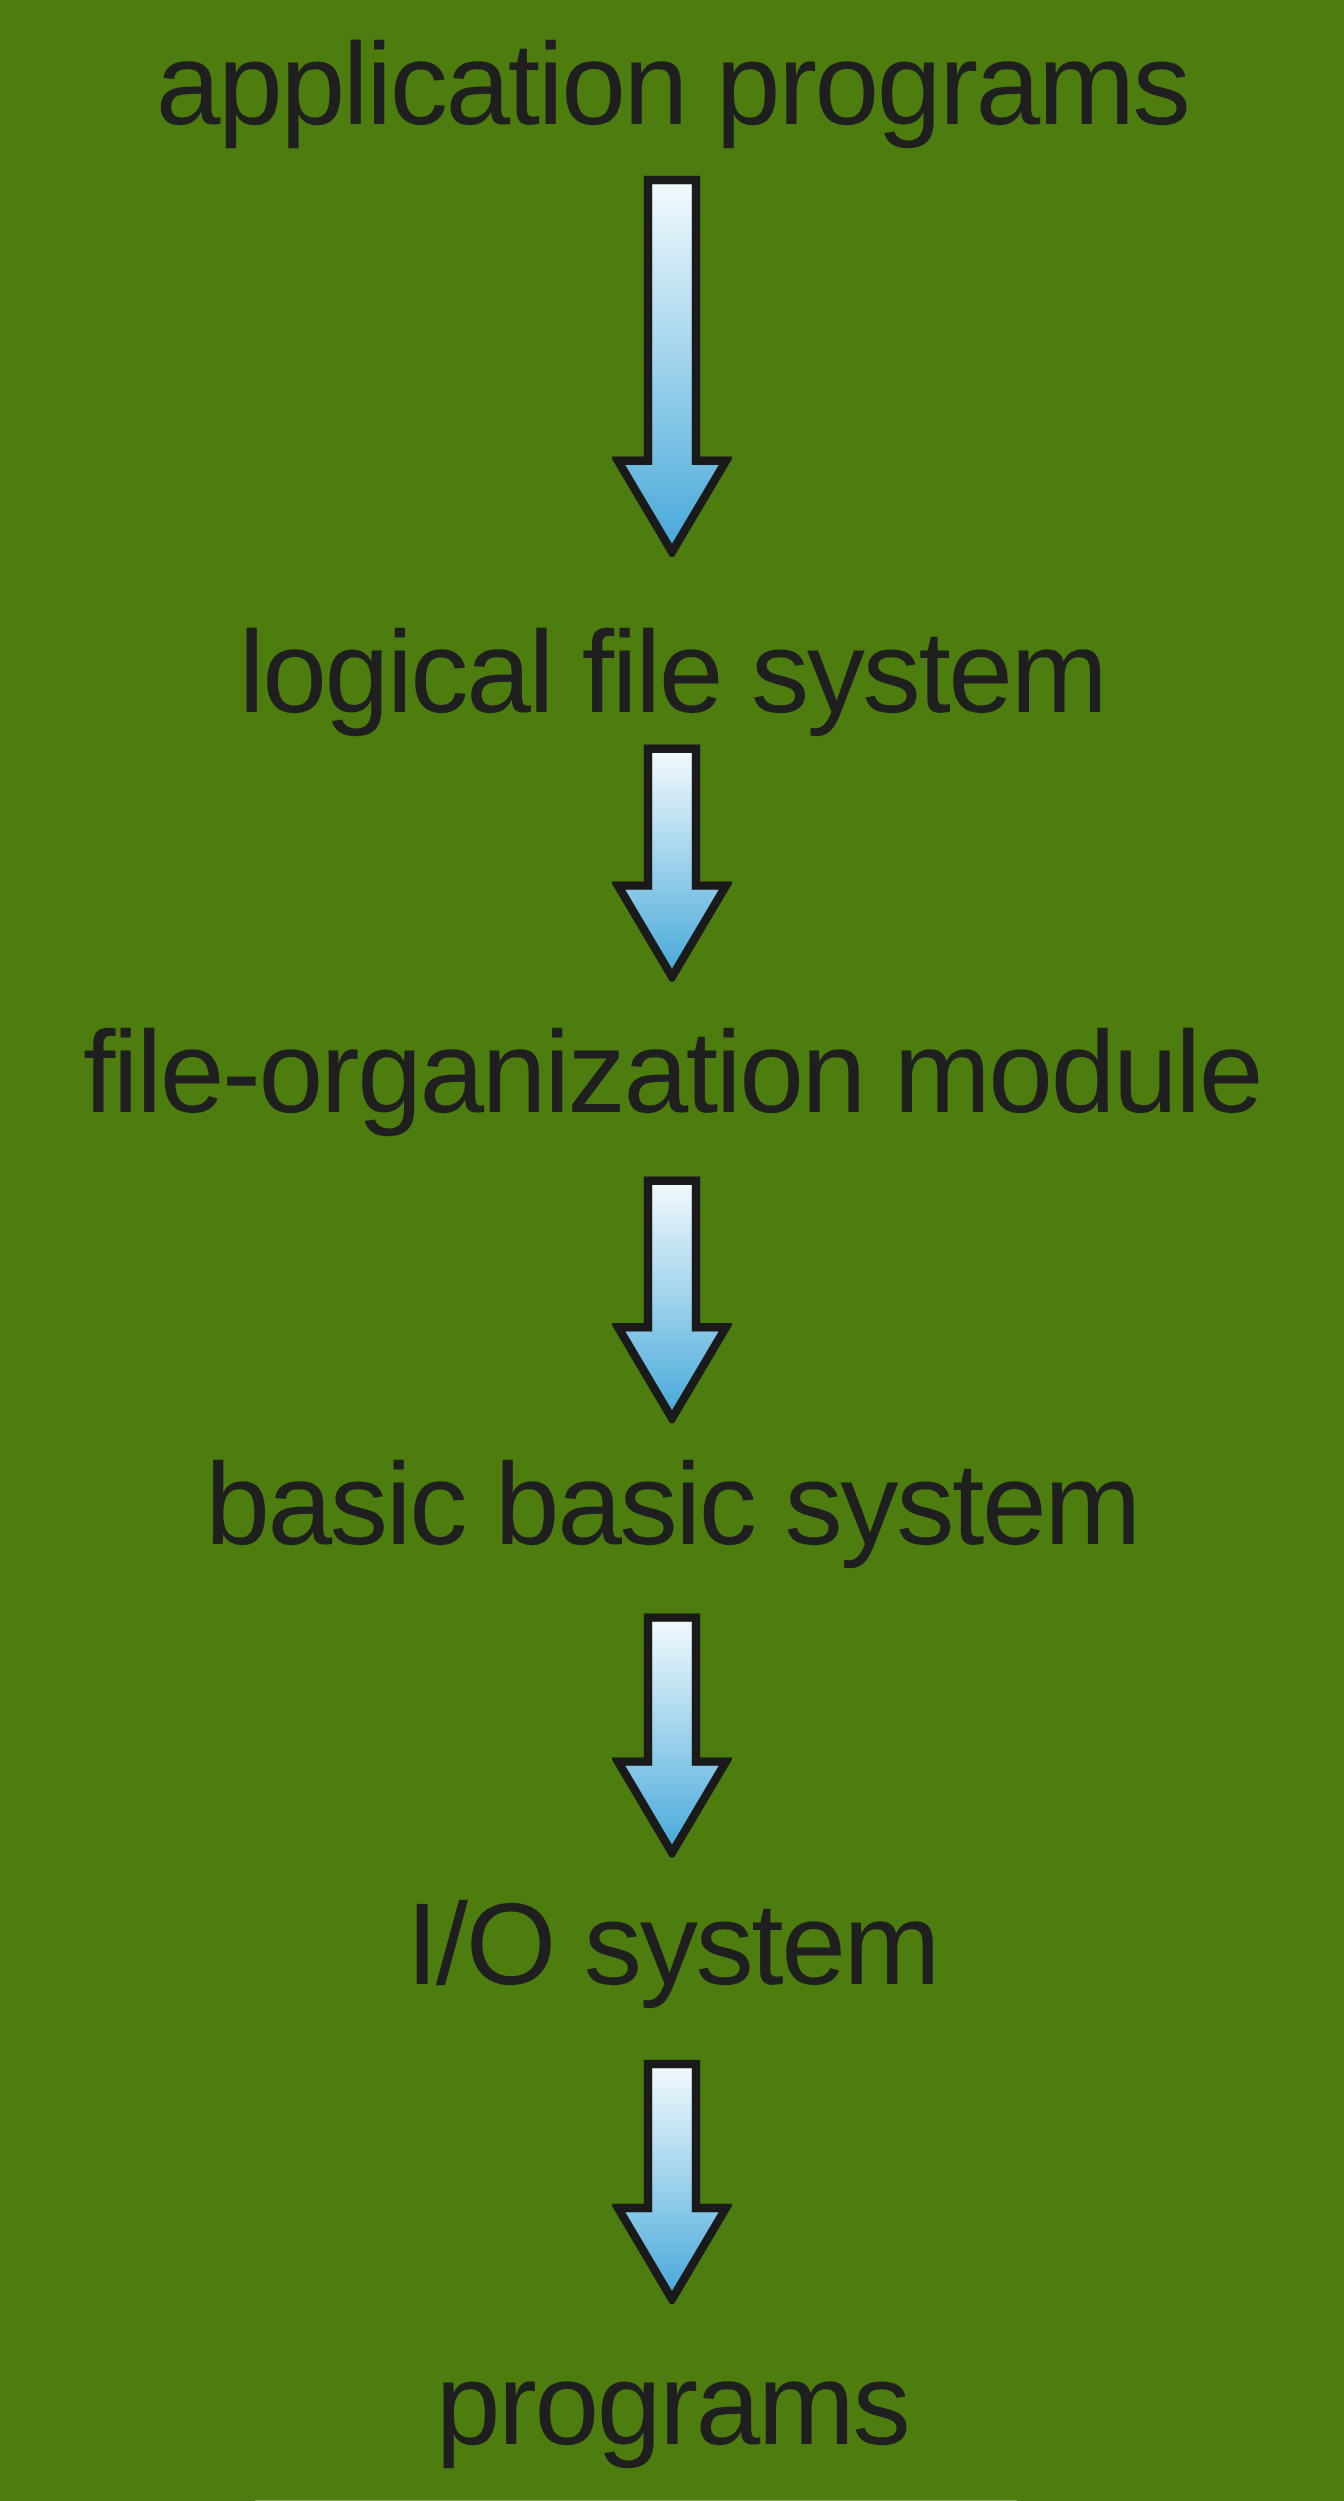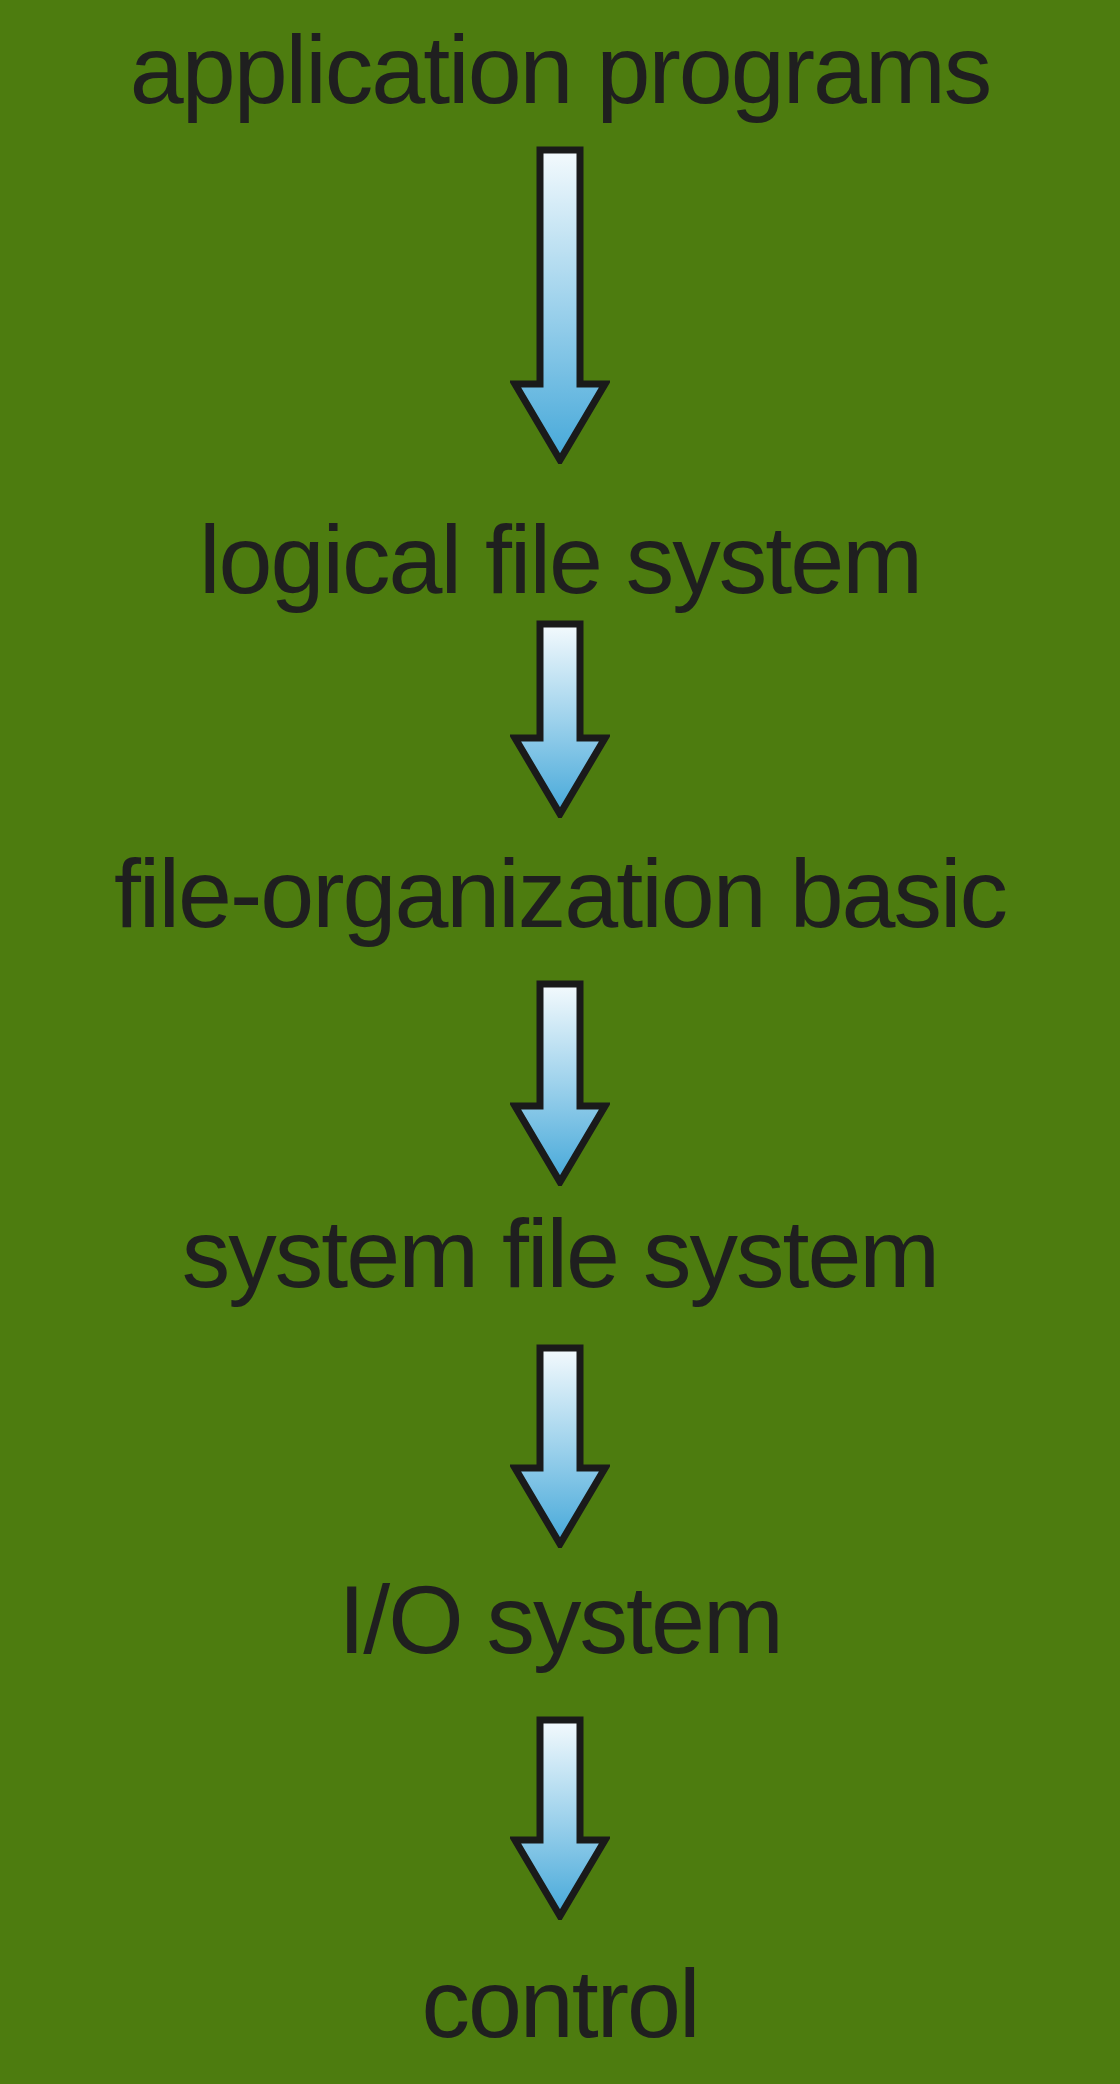--- a/index.html
+++ b/index.html
@@ -74,36 +74,36 @@
         <linearGradient id="agrad1" x1="0" y1="0" x2="0" y2="1">
           <stop offset="0" stop-color="#f4fafd"></stop>
           <stop offset="0.5" stop-color="#9ed2ec"></stop>
           <stop offset="1" stop-color="#45a8d9"></stop>
         </linearGradient>
       </defs>
       <polygon points="30,4 70,4 70,118 95,118 50,194 5,118 30,118" fill="url(#agrad1)" stroke="#1a1a1a" stroke-width="7" stroke-linejoin="miter"></polygon>
     </svg>
   </div>
 
-  <div class="layer-label pos-label-2">file-organization basic</div>
+  <div class="layer-label pos-label-2">file-organization module</div>
 
   <div class="arrow pos-arrow-2">
     <svg width="100" height="206" viewBox="0 0 100 206" xmlns="http://www.w3.org/2000/svg">
       <defs>
         <linearGradient id="agrad2" x1="0" y1="0" x2="0" y2="1">
           <stop offset="0" stop-color="#f4fafd"></stop>
           <stop offset="0.5" stop-color="#9ed2ec"></stop>
           <stop offset="1" stop-color="#45a8d9"></stop>
         </linearGradient>
       </defs>
       <polygon points="30,4 70,4 70,126 95,126 50,202 5,126 30,126" fill="url(#agrad2)" stroke="#1a1a1a" stroke-width="7" stroke-linejoin="miter"></polygon>
     </svg>
   </div>
 
-  <div class="layer-label pos-label-3">system file system</div>
+  <div class="layer-label pos-label-3">basic basic system</div>
 
   <div class="arrow pos-arrow-3">
     <svg width="100" height="204" viewBox="0 0 100 204" xmlns="http://www.w3.org/2000/svg">
       <defs>
         <linearGradient id="agrad3" x1="0" y1="0" x2="0" y2="1">
           <stop offset="0" stop-color="#f4fafd"></stop>
           <stop offset="0.5" stop-color="#9ed2ec"></stop>
           <stop offset="1" stop-color="#45a8d9"></stop>
         </linearGradient>
       </defs>
@@ -119,15 +119,15 @@
         <linearGradient id="agrad4" x1="0" y1="0" x2="0" y2="1">
           <stop offset="0" stop-color="#f4fafd"></stop>
           <stop offset="0.5" stop-color="#9ed2ec"></stop>
           <stop offset="1" stop-color="#45a8d9"></stop>
         </linearGradient>
       </defs>
       <polygon points="30,4 70,4 70,124 95,124 50,200 5,124 30,124" fill="url(#agrad4)" stroke="#1a1a1a" stroke-width="7" stroke-linejoin="miter"></polygon>
     </svg>
   </div>
 
-  <div class="layer-label pos-label-5">control</div>
+  <div class="layer-label pos-label-5">programs</div>
 
 </div>
 
 </body></html>

